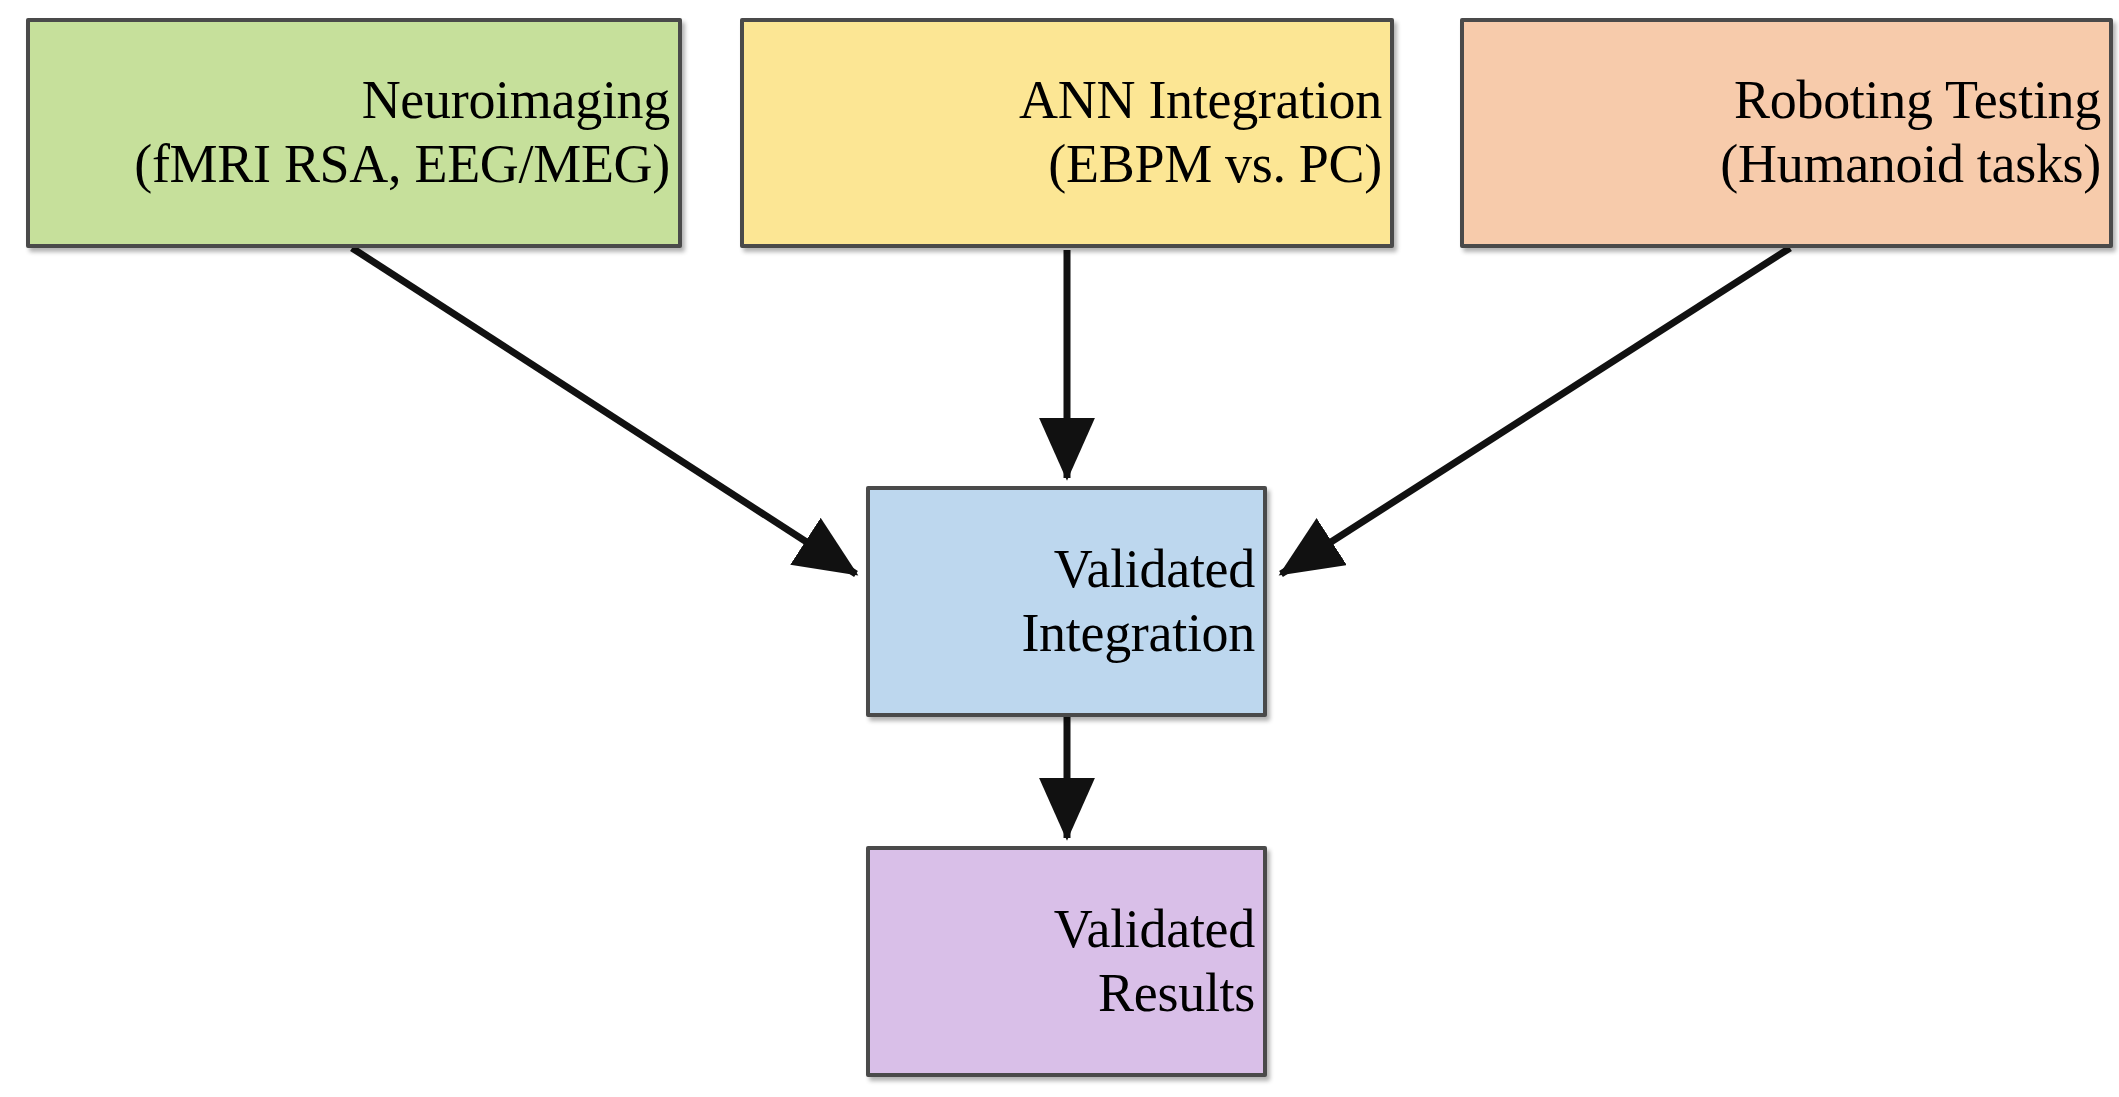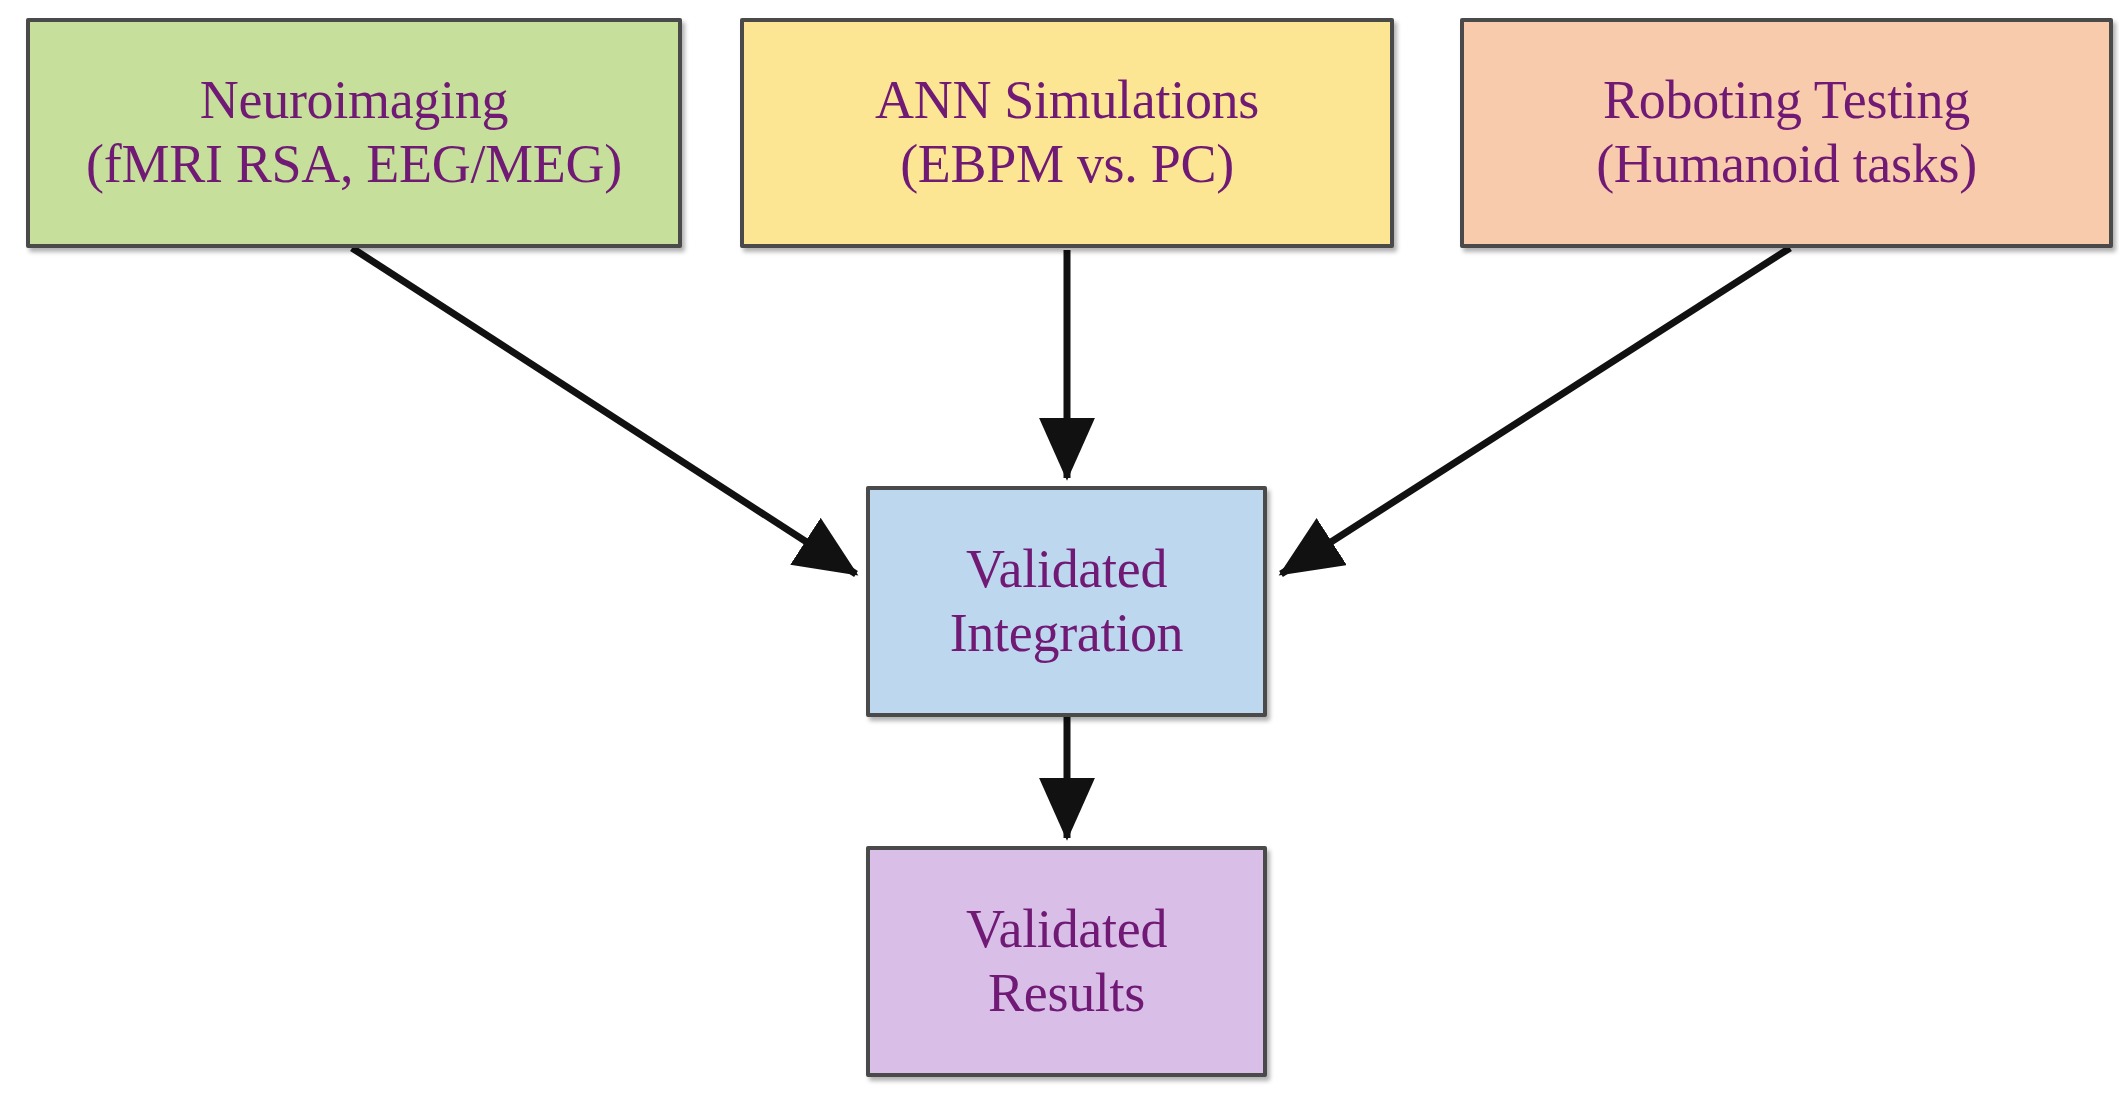--- a/index.html
+++ b/index.html
@@ -28,22 +28,22 @@
     pointer-events: none;
   }
   .node {
     position: absolute;
     box-sizing: border-box;
     border: 4px solid #4a4a4a;
     border-radius: 2px;
     display: flex;
     align-items: center;
     justify-content: center;
-    text-align: center;
-    color: #701a75;
+    text-align: right;
+    color: #000000;
     font-size: 54px;
     line-height: 1.18;
     letter-spacing: -0.3px;
     box-shadow: 3px 4px 4px rgba(0,0,0,0.30);
   }
   .node .node-text {
     display: block;
     width: 100%;
     padding: 0 8px;
     white-space: pre-line;
@@ -90,21 +90,21 @@
 
     <line x1="1067" y1="717" x2="1067" y2="838" stroke="#111111" stroke-width="7" marker-end="url(#arrowhead)"></line>
   </svg>
 
   <div class="node" id="node-neuroimaging">
     <span class="node-text">Neuroimaging
 (fMRI RSA, EEG/MEG)</span>
   </div>
 
   <div class="node" id="node-ann-simulations">
-    <span class="node-text">ANN Simulations
+    <span class="node-text">ANN Integration
 (EBPM vs. PC)</span>
   </div>
 
   <div class="node" id="node-robotics-testing">
     <span class="node-text">Roboting Testing
 (Humanoid tasks)</span>
   </div>
 
   <div class="node" id="node-validated-integration">
     <span class="node-text">Validated

